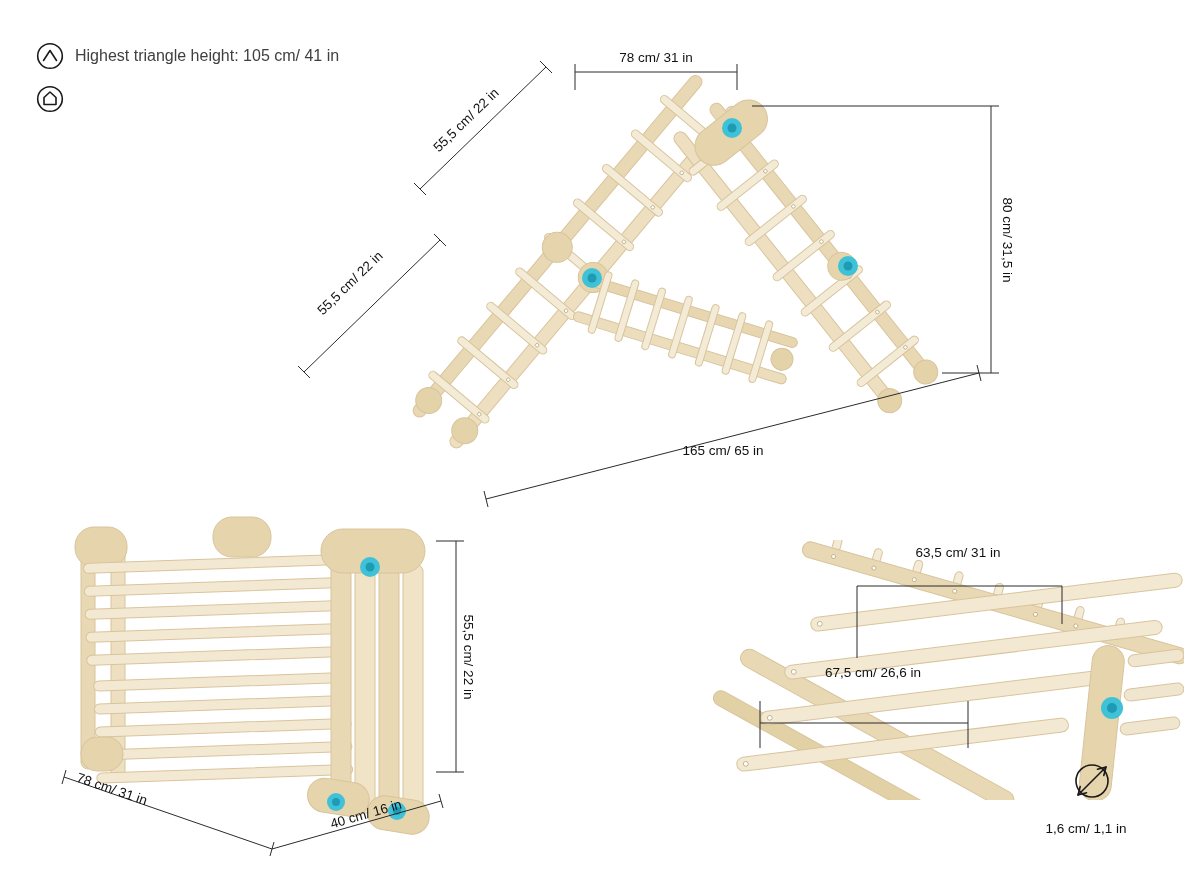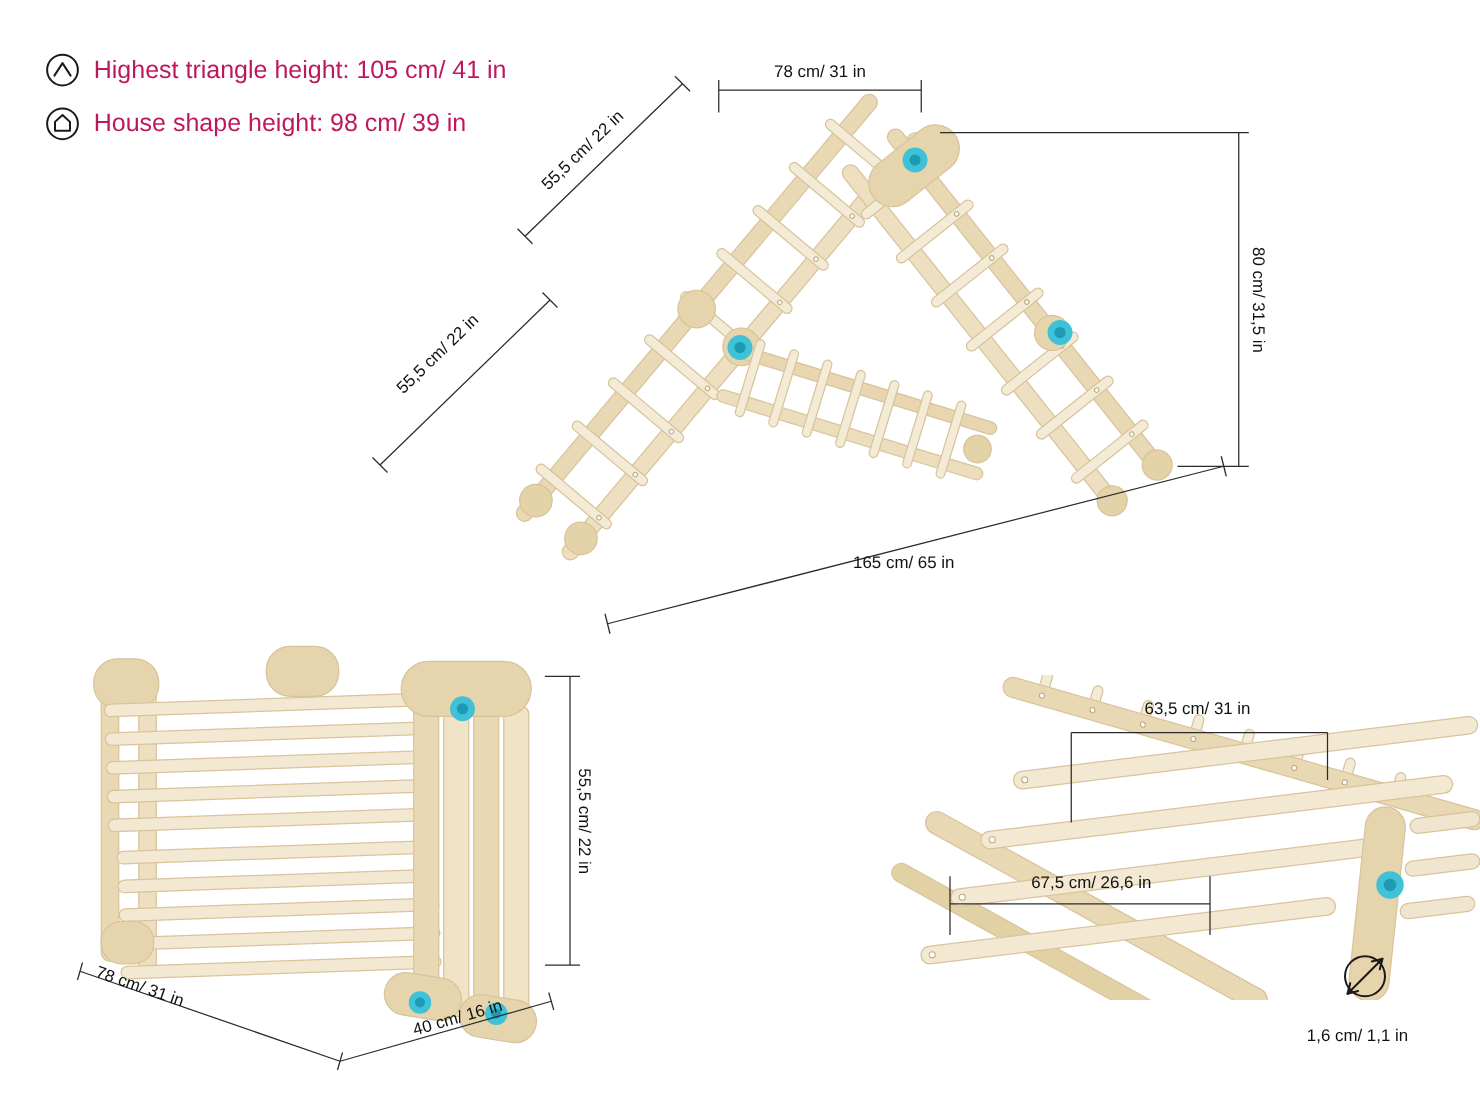--- a/index.html
+++ b/index.html
@@ -1,41 +1,40 @@
 <!DOCTYPE html>
 <html><head>
 <meta charset="utf-8">
 <style>
   *{margin:0;padding:0;box-sizing:border-box}
   html,body{width:1184px;height:888px;background:#ffffff;font-family:"Liberation Sans",sans-serif;}
   .sheet{position:absolute;left:0;top:0;width:1184px;height:888px;background:#fff;overflow:hidden}
   .photo{position:absolute}
   .overlay{position:absolute;left:0;top:0;width:1184px;height:888px;pointer-events:none}
   .spec{position:absolute;display:flex;align-items:center;gap:11px;color:#000}
-  .spec .spec-text{font-size:20px;color:#be185d}
+  .spec .spec-text{font-size:16px;color:#404040}
   .dim{position:absolute;font-size:13.5px;color:#111;white-space:nowrap}
 </style>
 </head>
 <body>
 
 <div class="sheet">
 
   <div class="spec" style="left:36px;top:42px">
     <svg width="28" height="28" viewBox="0 0 28 28">
       <circle cx="14" cy="14" r="12.3" fill="none" stroke="#1a1a1a" stroke-width="1.6"></circle>
       <path d="M7.5 18.5 L14 8.5 L20.5 18.5" fill="none" stroke="#1a1a1a" stroke-width="1.6" stroke-linejoin="round" stroke-linecap="round"></path>
     </svg>
     <span class="spec-text">Highest triangle height: 105 cm/ 41 in</span>
   </div>
   <div class="spec" style="left:36px;top:85px">
     <svg width="28" height="28" viewBox="0 0 28 28">
       <circle cx="14" cy="14" r="12.3" fill="none" stroke="#1a1a1a" stroke-width="1.6"></circle>
       <path d="M8 19.5 L8 12.5 L14 7 L20 12.5 L20 19.5 Z" fill="none" stroke="#1a1a1a" stroke-width="1.6" stroke-linejoin="round"></path>
     </svg>
-    <span class="spec-text">House shape height: 98 cm/ 39 in</span>
   </div>
 
   <svg class="photo" style="left:280px;top:48px;width:730px;height:465px" viewBox="0 0 730 465">
     <g stroke="#d8c49c" stroke-width="1">
 
       <g transform="translate(175,385) rotate(-50)">
         <rect x="-12" y="-48" width="442" height="13" rx="6.5" fill="#e9d8b4"></rect>
         <rect x="-12" y="0" width="442" height="13" rx="6.5" fill="#eedfc0"></rect>
         <g fill="#f4ebd6">
           <rect x="26" y="-58" width="8" height="76" rx="4"></rect>
@@ -277,17 +276,17 @@
   <div class="dim" style="left:656px;top:57px;transform:translate(-50%,-50%)">78 cm/ 31 in</div>
   <div class="dim" style="left:466px;top:120px;transform:translate(-50%,-50%) rotate(-44deg)">55,5 cm/ 22 in</div>
   <div class="dim" style="left:350px;top:283px;transform:translate(-50%,-50%) rotate(-44deg)">55,5 cm/ 22 in</div>
   <div class="dim" style="left:1007px;top:240px;transform:translate(-50%,-50%) rotate(90deg)">80 cm/ 31,5 in</div>
   <div class="dim" style="left:723px;top:450px;transform:translate(-50%,-50%)">165 cm/ 65 in</div>
 
   <div class="dim" style="left:468px;top:657px;transform:translate(-50%,-50%) rotate(90deg)">55,5 cm/ 22 in</div>
   <div class="dim" style="left:112px;top:789px;transform:translate(-50%,-50%) rotate(19deg)">78 cm/ 31 in</div>
   <div class="dim" style="left:366px;top:814px;transform:translate(-50%,-50%) rotate(-16deg)">40 cm/ 16 in</div>
 
-  <div class="dim" style="left:958px;top:567px;transform:translate(-50%,-50%)">63,5 cm/ 31 in</div>
-  <div class="dim" style="left:873px;top:706px;transform:translate(-50%,-50%)">67,5 cm/ 26,6 in</div>
+  <div class="dim" style="left:958px;top:552px;transform:translate(-50%,-50%)">63,5 cm/ 31 in</div>
+  <div class="dim" style="left:873px;top:672px;transform:translate(-50%,-50%)">67,5 cm/ 26,6 in</div>
   <div class="dim" style="left:1086px;top:828px;transform:translate(-50%,-50%)">1,6 cm/ 1,1 in</div>
 
 </div>
 
 </body></html>

